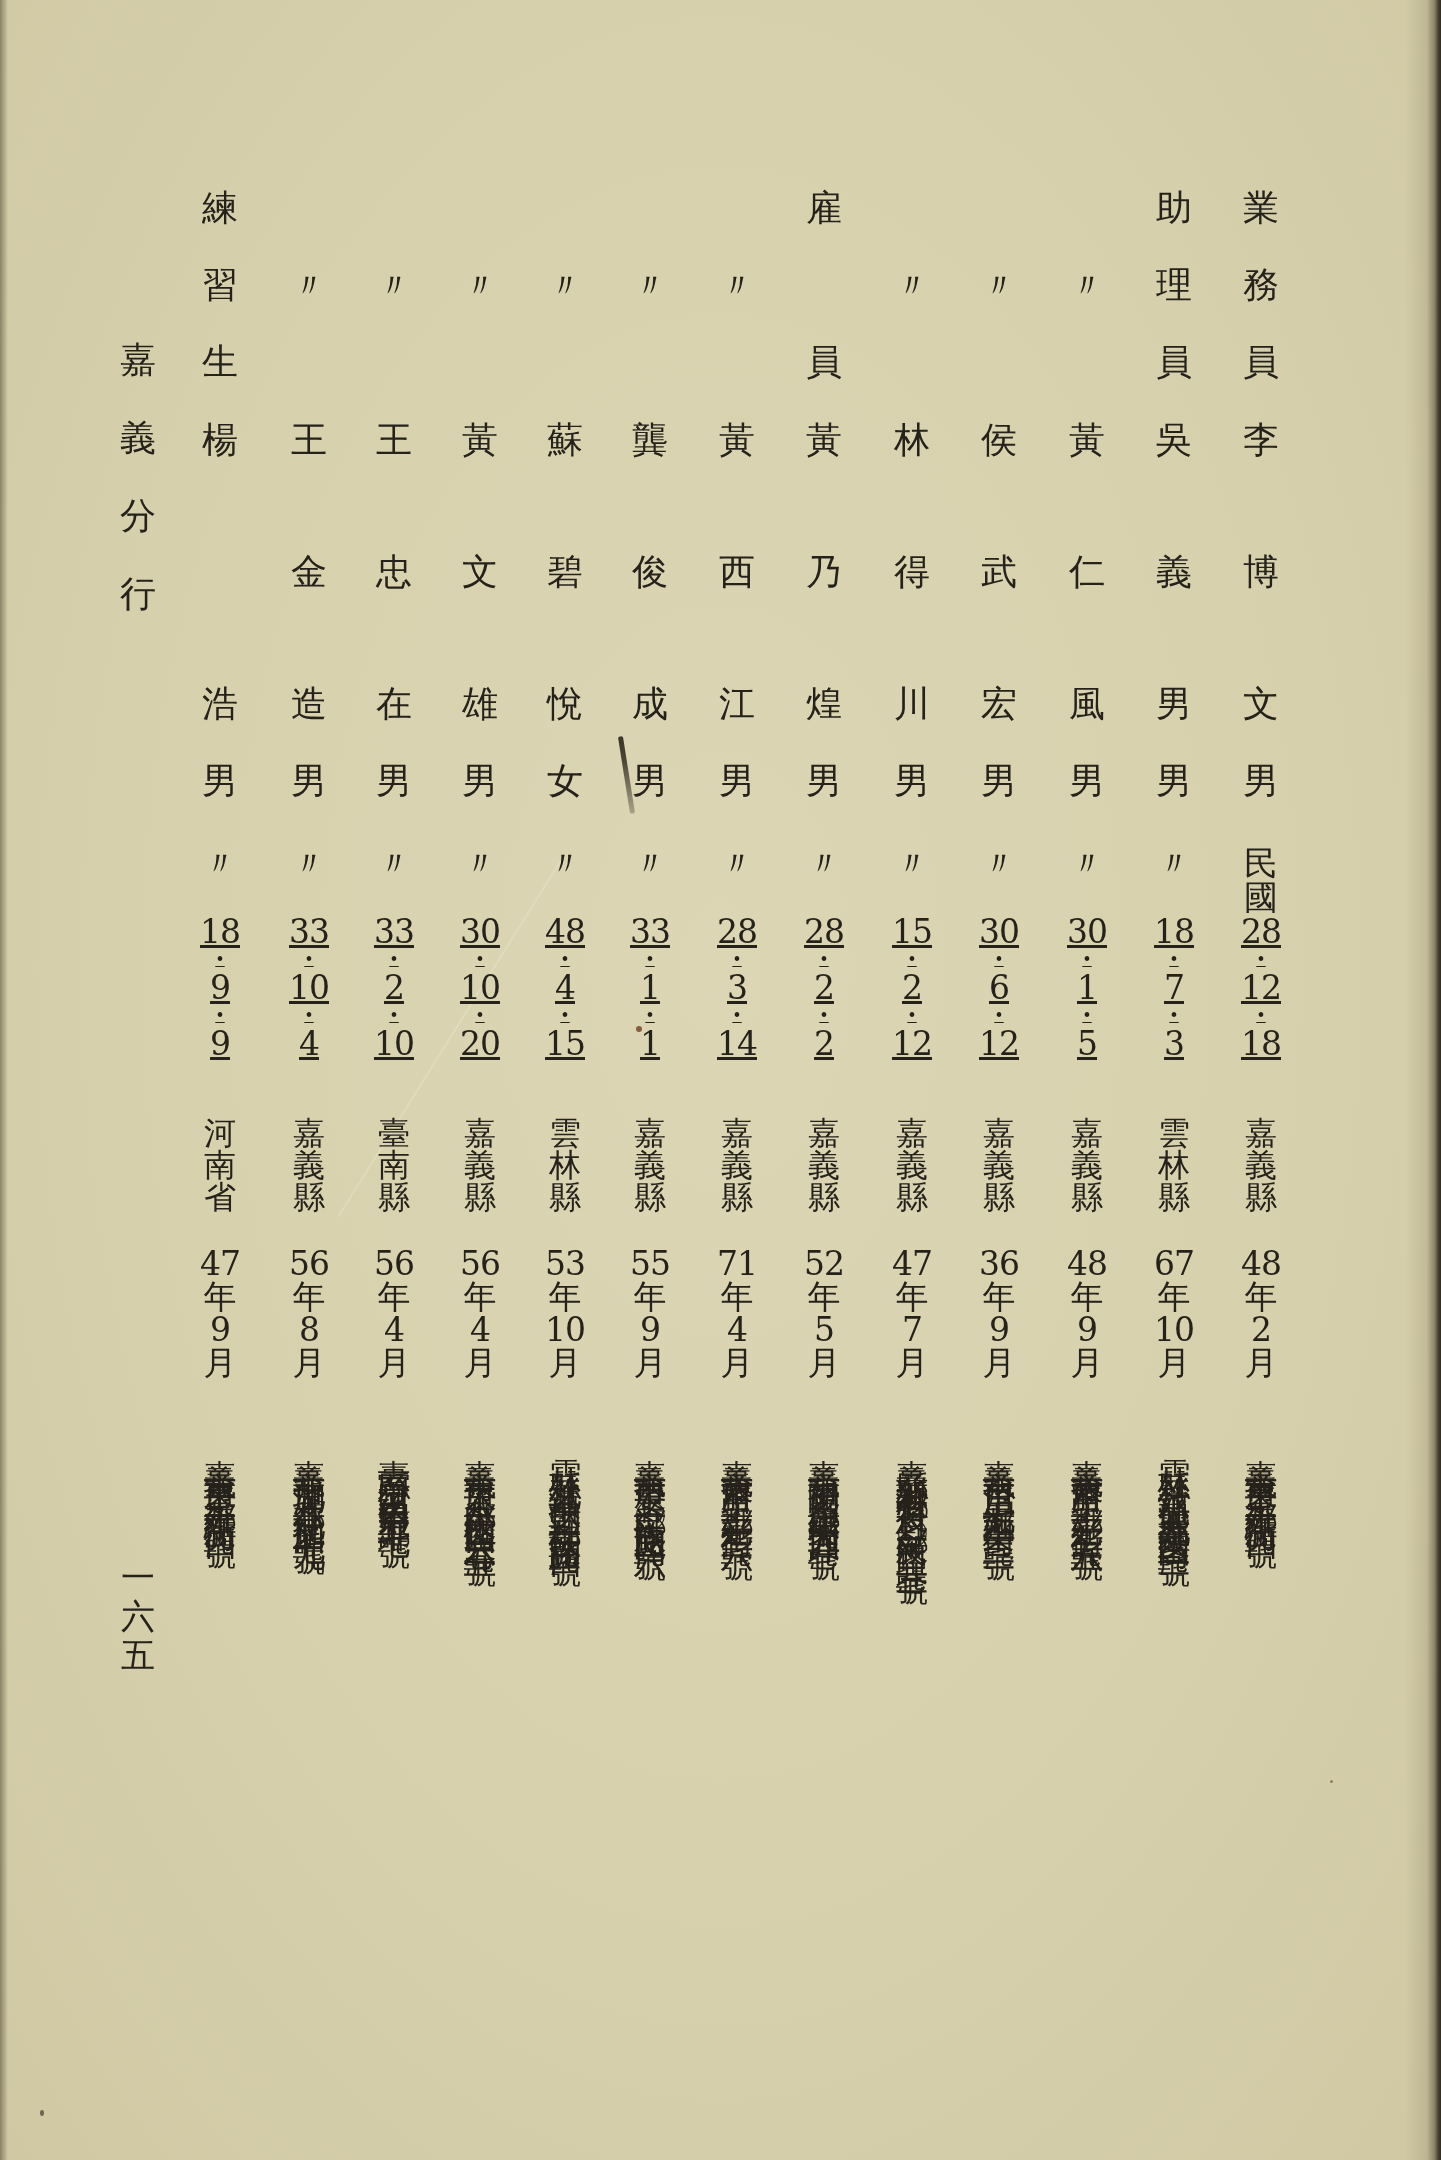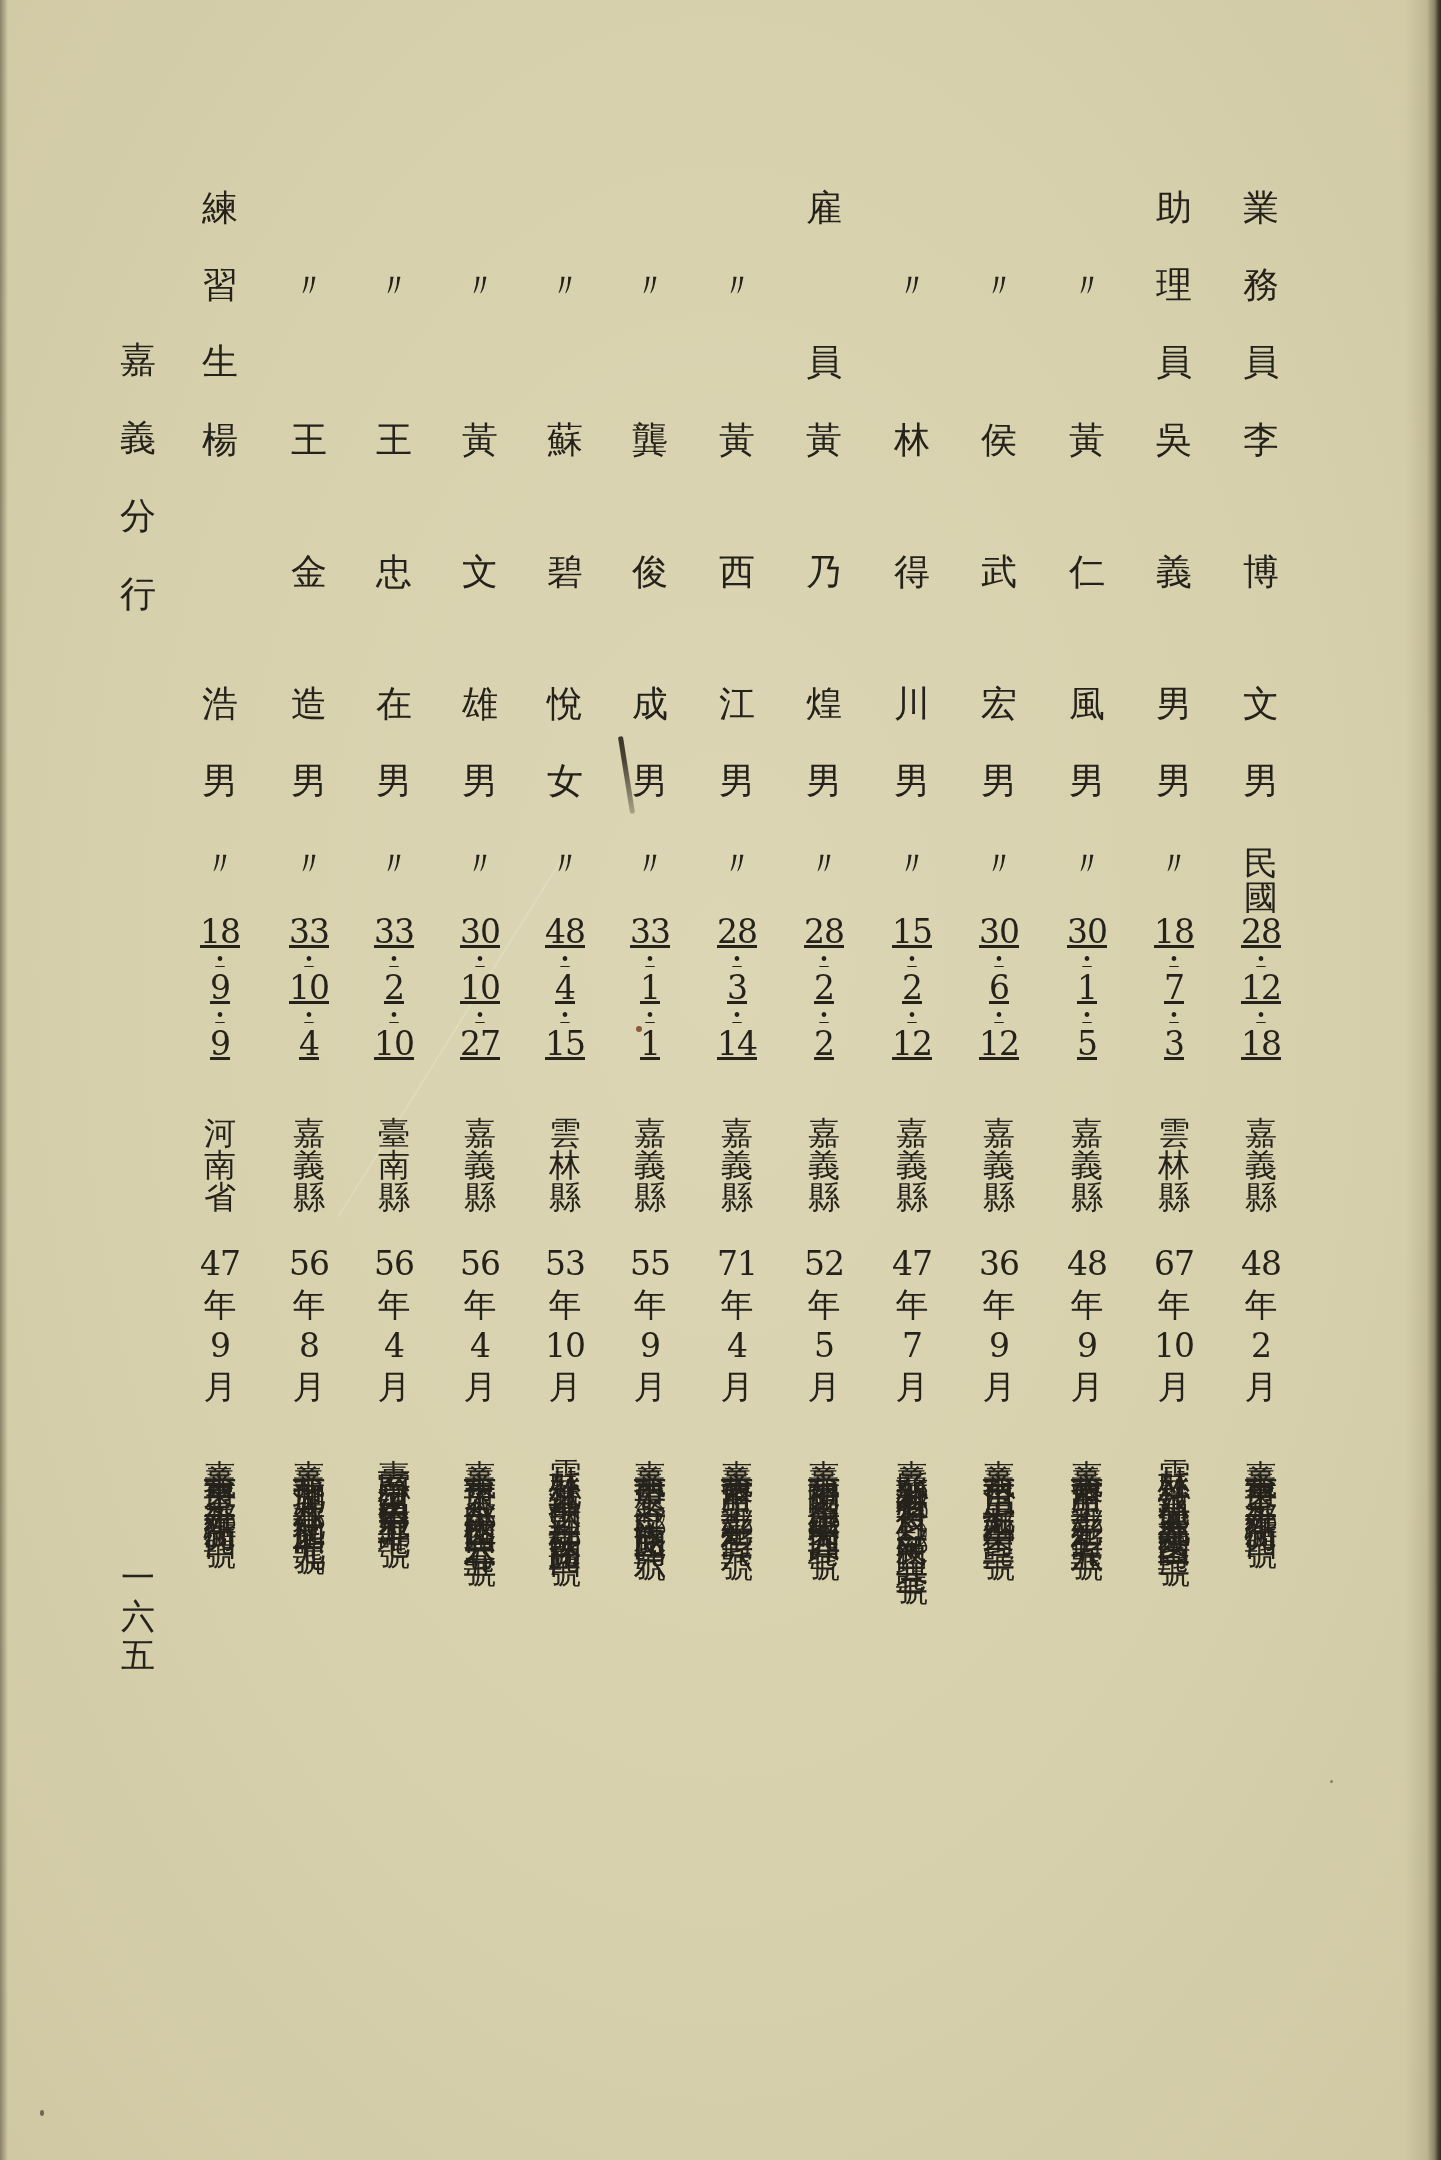--- a/index.html
+++ b/index.html
@@ -49,21 +49,21 @@
   .tk.ditto { font-size: 34px; }
 
   .f-title  { top: 190px; height: 190px; justify-content: space-between; }
   .f-name   { top: 422px; height: 300px; justify-content: space-between; }
   .f-gender { top: 763px; }
   .f-era    { top: 846px; }
   .f-era .tk { font-size: 34px; }
   .f-birth  { top: 915px; height: 145px; justify-content: space-between; text-decoration: underline; }
   .f-origin { top: 1117px; height: 95px; justify-content: space-between; }
   .f-origin .tk { font-size: 32px; }
-  .f-joined { top: 1247px; height: 156px; justify-content: space-between; }
+  .f-joined { top: 1247px; height: 156px; justify-content: flex-start; }
   .f-joined .tk { font-size: 33px; }
 
   .f-address {
     position: absolute; top: 1433px; left: 50%; transform: translateX(-50%);
     writing-mode: vertical-rl; height: 626px;
     font-size: 33px; letter-spacing: 6px; line-height: 42px;
     word-break: break-all; line-break: anywhere; white-space: normal;
   }
 
   .f-branch { top: 342px; height: 270px; justify-content: space-between; }
@@ -425,21 +425,21 @@
       <span class="tk">男</span>
     </div>
   <div class="f f-era">
       <span class="tk ditto">〃</span>
     </div>
   <div class="f f-birth">
       <span class="tk num">30</span>
       <span class="tk dot">•</span>
       <span class="tk num">10</span>
       <span class="tk dot">•</span>
-      <span class="tk num">27</span>
+      <span class="tk num">20</span>
     </div>
   <div class="f f-origin">
       <span class="tk">嘉</span>
       <span class="tk">義</span>
       <span class="tk">縣</span>
     </div>
   <div class="f f-joined">
       <span class="tk num">56</span>
       <span class="tk">年</span>
       <span class="tk num">4</span>

